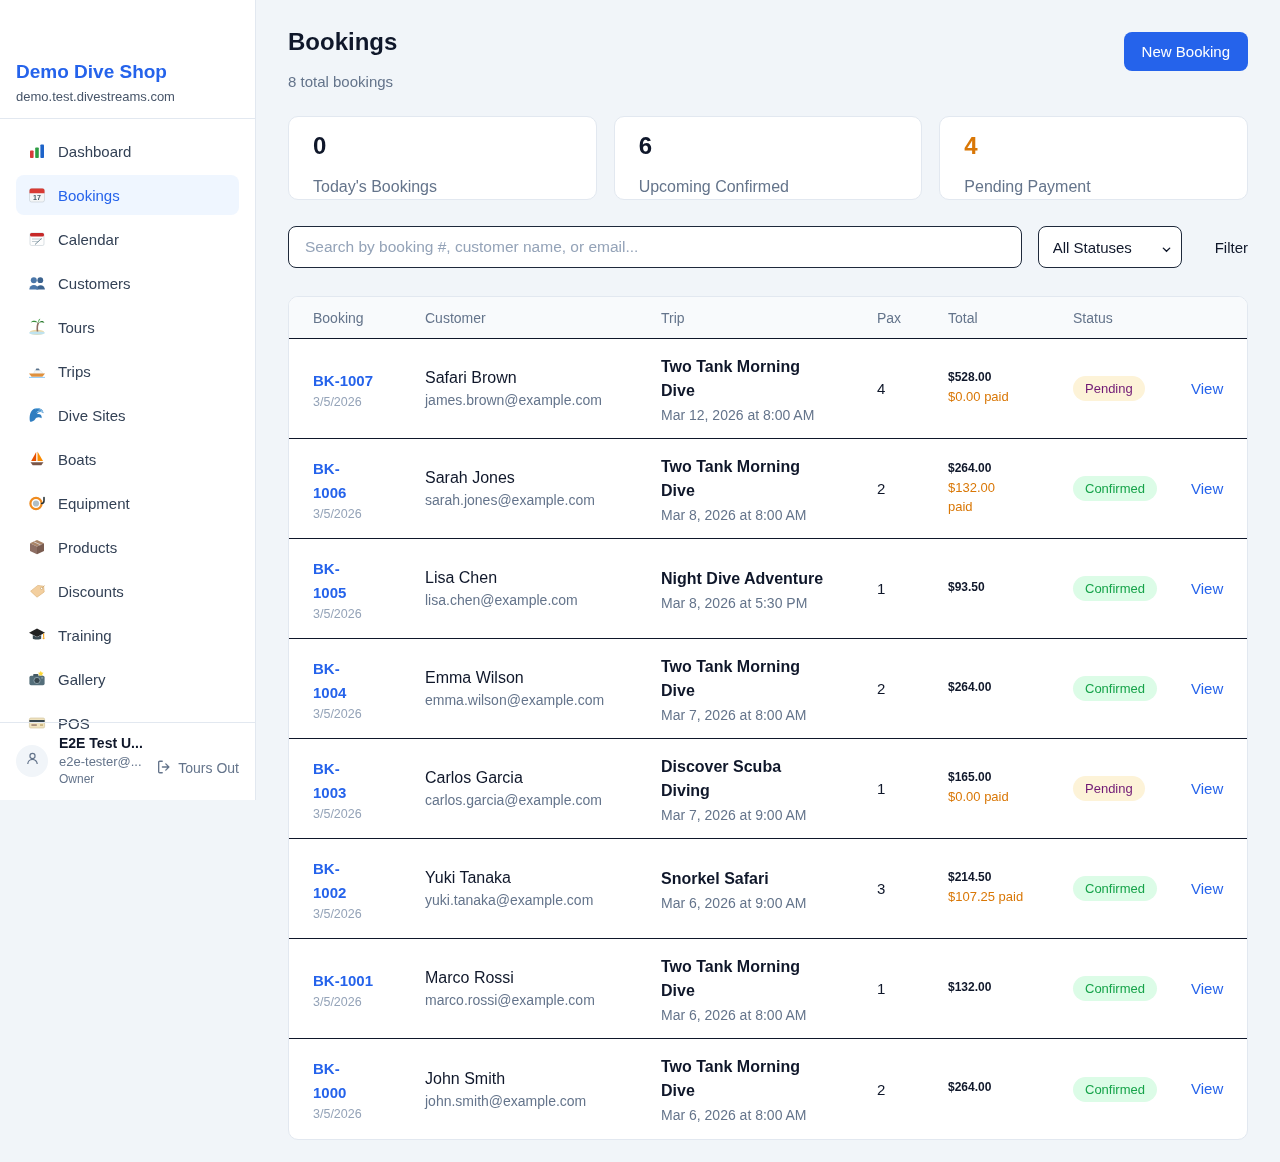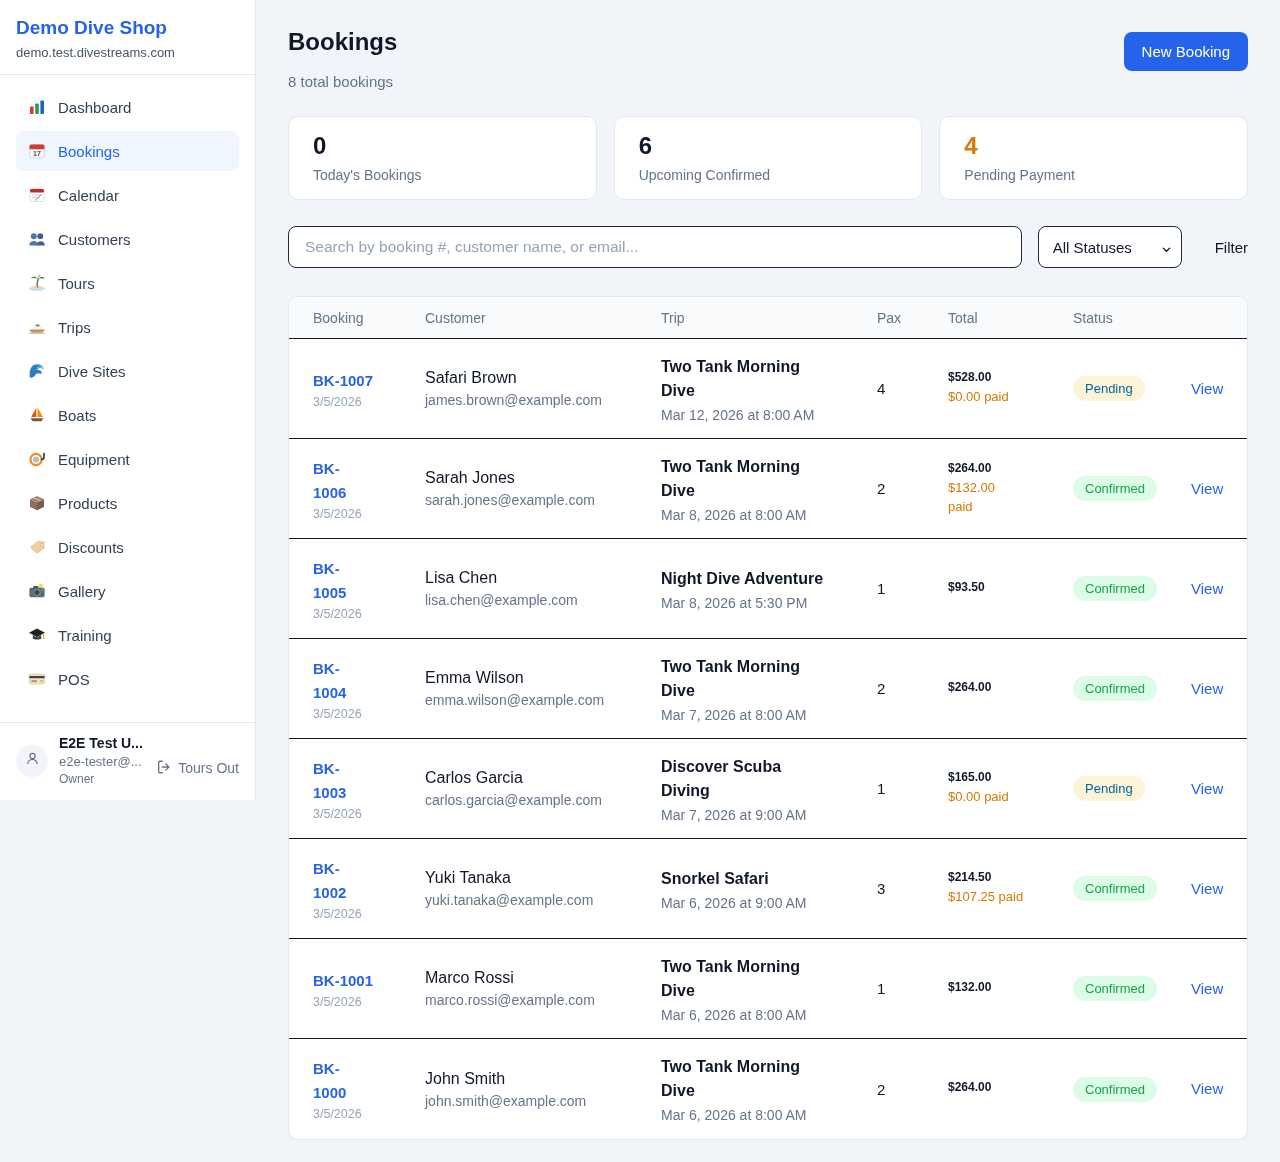--- a/index.html
+++ b/index.html
@@ -12,21 +12,21 @@
     overflow: hidden;
   }
   
   .sidebar {
     position: absolute; top:0; left:0;
     width: 256px; height: 800px;
     background: #fff;
     border-right: 1px solid #e2e8f0;
   }
   .brand-block { padding: 17px 16px 14px; border-bottom: 1px solid #e2e8f0; }
-  .brand { font-size: 19px; font-weight: 700; color: #2563eb; cursor: pointer; }
+  .brand { font-size: 19px; font-weight: 700; color: #2563eb; cursor: pointer; margin-top: 44px; }
   .domain { font-size: 13px; color: #475569; margin-top: 6px; }
   .nav { padding: 12px 16px 0; }
   .nav-item {
     display: flex; align-items: center; gap: 12px;
     height: 40px; padding: 0 12px; margin-bottom: 4px;
     border-radius: 8px; text-decoration: none; cursor: pointer;
   }
   .nav-item.active { background: #eff6ff; }
   .nav-icon { width: 18px; height: 18px; display: inline-flex; }
   .nav-label { font-size: 15px; color: #334155; }
@@ -63,21 +63,21 @@
     font-size: 15px; font-weight: 500;
     padding: 11px 18px; border-radius: 8px; margin-top: 4px;
   }
   .stats { display: grid; grid-template-columns: 1fr 1fr 1fr; gap: 17px; margin-top: 26px; }
   .stat-card {
     background: #fff; border: 1px solid #e2e8f0; border-radius: 10px;
     padding: 15px 24px 18px; height: 84px;
   }
   .stat-value { font-size: 24px; font-weight: 700; color: #0f172a; }
   .stat-value.accent-orange { color: #d97706; }
-  .stat-label { font-size: 14px; color: #64748b; margin-top: 7px; }
+  .stat-label { font-size: 16px; color: #64748b; margin-top: 18px; }
   .filter-row { display: flex; align-items: center; margin-top: 26px; }
   .search-input {
     flex: 1; height: 42px;
     border: 1px solid #1e293b; border-radius: 8px;
     padding: 0 16px; font-size: 15.5px;
     font-family: "Liberation Sans", sans-serif;
     color: #0f172a; background: #fff; outline: none;
   }
   .search-input::placeholder { color: #94a3b8; }
   .select-wrap { position: relative; margin-left: 16px; width: 144px; }
@@ -115,21 +115,21 @@
   .trip-name { font-size: 16px; font-weight: 600; color: #0f172a; line-height: 1.5; max-width: 166px; }
   .trip-time { font-size: 14px; color: #64748b; margin-top: 4px; }
   .c-pax { font-size: 15px; color: #0f172a; }
   .total-amt { font-size: 12px; font-weight: 700; color: #0f172a; }
   .total-paid { font-size: 13px; color: #d97706; margin-top: 4px; line-height: 1.45; }
   .paid-wrap { display: inline-block; width: 62px; }
   .badge {
     display: inline-block; font-size: 13px;
     padding: 5px 12px; border-radius: 999px;
   }
-  .badge-pending { background: #fdf3d8; color: #0369a1; }
+  .badge-pending { background: #fdf3d8; color: #701a75; }
   .badge-confirmed { background: #dcfce7; color: #16a34a; }
   .view-link { font-size: 15px; color: #2563eb; font-weight: 500; text-decoration: none; cursor: pointer; }
 </style>
 </head>
 <body>
 
 <aside class="sidebar">
   <div class="brand-block">
     <div class="brand">Demo Dive Shop</div>
     <div class="domain">demo.test.divestreams.com</div>
@@ -247,39 +247,39 @@
             <path d="M2.6 9.2 L9.8 3.4 L15.6 4.2 L16.2 10 L9 15.2 z" fill="#f3cf9f" stroke="#dcb47c" stroke-width="0.7" stroke-linejoin="round"></path>
             <circle cx="13.6" cy="6.4" r="1.1" fill="#fff" stroke="#c9a36a" stroke-width="0.7"></circle>
             <path d="M14.4 5.6 L16.6 3.6" stroke="#c9a36a" stroke-width="0.8"></path>
           </svg>
         </span>
       <span class="nav-label">Discounts</span>
     </a>
     <a class="nav-item">
       <span class="nav-icon">
           <svg viewBox="0 0 18 18" width="18" height="18">
+            <path d="M9 2.6 L17 6.8 L9 11 L1 6.8 z" fill="#212121"></path>
+            <path d="M4.8 9 V12.4 C4.8 13.8, 13.2 13.8, 13.2 12.4 V9 L9 11.2 z" fill="#37474f"></path>
+            <path d="M15.6 7.4 v4.2" stroke="#f9a825" stroke-width="1.2"></path>
+            <circle cx="15.6" cy="12.2" r="1" fill="#f9a825"></circle>
+          </svg>
+        </span>
+      <span class="nav-label">Training</span>
+    </a>
+    <a class="nav-item">
+      <span class="nav-icon">
+          <svg viewBox="0 0 18 18" width="18" height="18">
             <polygon points="12.8,0.8 13.6,2.6 15.6,2.8 14.2,4.2 14.6,6.2 12.8,5.2 11,6.2 11.4,4.2 10,2.8 12,2.6" fill="#fdd835"></polygon>
             <rect x="1.4" y="5.8" width="15.2" height="9.4" rx="1.6" fill="#546e7a"></rect>
             <rect x="5.2" y="4" width="5.2" height="2.6" rx="0.8" fill="#455a64"></rect>
             <circle cx="9" cy="10.5" r="3.1" fill="#37474f" stroke="#90a4ae" stroke-width="0.9"></circle>
             <rect x="13.2" y="7.2" width="2" height="1.4" rx="0.4" fill="#90a4ae"></rect>
           </svg>
         </span>
       <span class="nav-label">Gallery</span>
-    </a>
-    <a class="nav-item">
-      <span class="nav-icon">
-          <svg viewBox="0 0 18 18" width="18" height="18">
-            <path d="M9 2.6 L17 6.8 L9 11 L1 6.8 z" fill="#212121"></path>
-            <path d="M4.8 9 V12.4 C4.8 13.8, 13.2 13.8, 13.2 12.4 V9 L9 11.2 z" fill="#37474f"></path>
-            <path d="M15.6 7.4 v4.2" stroke="#f9a825" stroke-width="1.2"></path>
-            <circle cx="15.6" cy="12.2" r="1" fill="#f9a825"></circle>
-          </svg>
-        </span>
-      <span class="nav-label">Training</span>
     </a>
     <a class="nav-item">
       <span class="nav-icon">
           <svg viewBox="0 0 18 18" width="18" height="18">
             <rect x="1.4" y="4" width="15.2" height="10" rx="1.4" fill="#efe3c0" stroke="#cdbd92" stroke-width="0.6"></rect>
             <rect x="1.4" y="6" width="15.2" height="2.2" fill="#37474f"></rect>
             <rect x="3.4" y="10.4" width="5.4" height="1.3" fill="#8d6e63"></rect>
             <rect x="12" y="10.4" width="3" height="1.3" fill="#c0a468"></rect>
           </svg>
         </span>

